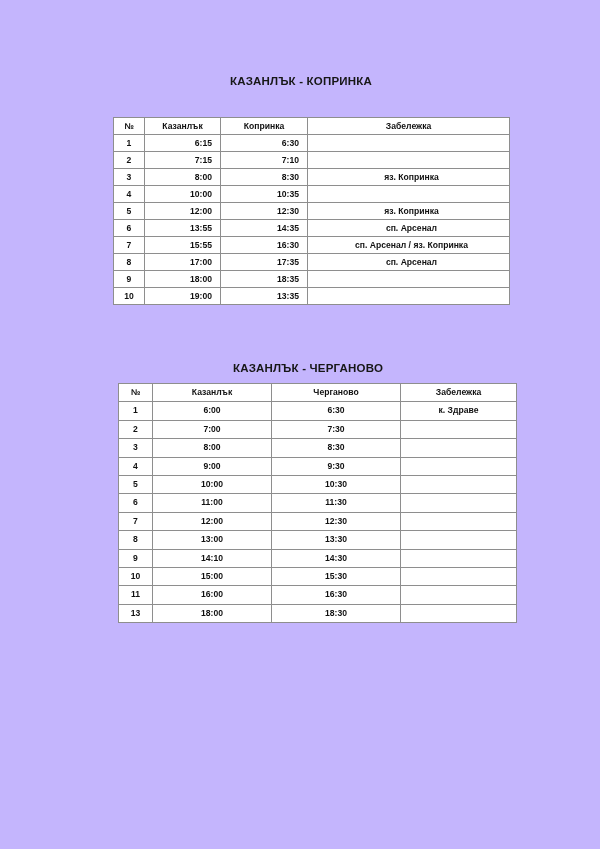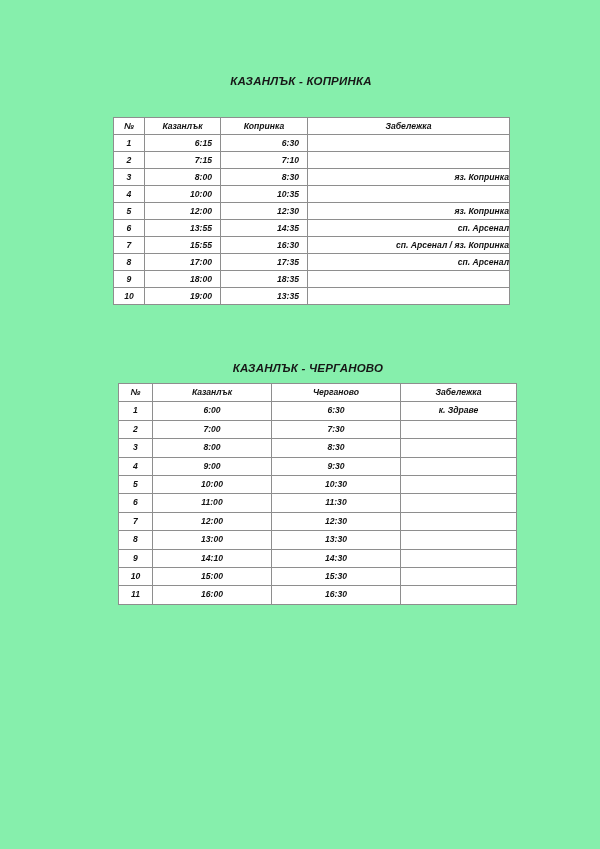--- a/index.html
+++ b/index.html
@@ -12,22 +12,21 @@
     background: #ffffff;
     font-family: "Liberation Sans", sans-serif;
     color: #1a1a1a;
     position: relative;
     overflow: hidden;
   }
 
   .page {
     position: absolute;
     inset: 0;
-    background: #86efac;
-    font-style: italic;
+    background: #c4b5fd;
   }
 
   
   .section-title {
     position: absolute;
     font-size: 11.5px;
     font-weight: bold;
     letter-spacing: 0.2px;
     color: #171717;
     white-space: nowrap;
@@ -73,21 +72,21 @@
   #table-koprinka {
     left: 113px;
     top: 117px;
     width: 392px;
   }
   #table-koprinka td,
   #table-koprinka th { height: 16px; line-height: 16px; }
   #table-koprinka .c-num   { width: 30px;  text-align: center; }
   #table-koprinka .c-from  { width: 75px;  text-align: right;  padding-right: 8px; }
   #table-koprinka .c-to    { width: 86px;  text-align: right;  padding-right: 8px; }
-  #table-koprinka .c-note  { width: 201px; text-align: right;   padding-left: 6px; }
+  #table-koprinka .c-note  { width: 201px; text-align: center;   padding-left: 6px; }
   #table-koprinka th.c-from,
   #table-koprinka th.c-to { text-align: center; padding-right: 0; }
   #table-koprinka th.c-note { text-align: center; padding-left: 0; }
 
   
   #table-cherganovo {
     left: 118px;
     top: 383px;
     width: 394px;
   }
@@ -251,16 +250,22 @@
         <td class="c-from">15:00</td>
         <td class="c-to">15:30</td>
         <td class="c-note"></td>
       </tr>
       <tr>
         <td class="c-num">11</td>
         <td class="c-from">16:00</td>
         <td class="c-to">16:30</td>
         <td class="c-note"></td>
       </tr>
+      <tr>
+        <td class="c-num">13</td>
+        <td class="c-from">18:00</td>
+        <td class="c-to">18:30</td>
+        <td class="c-note"></td>
+      </tr>
     </tbody>
   </table>
 
 </div>
 
 </body></html>

